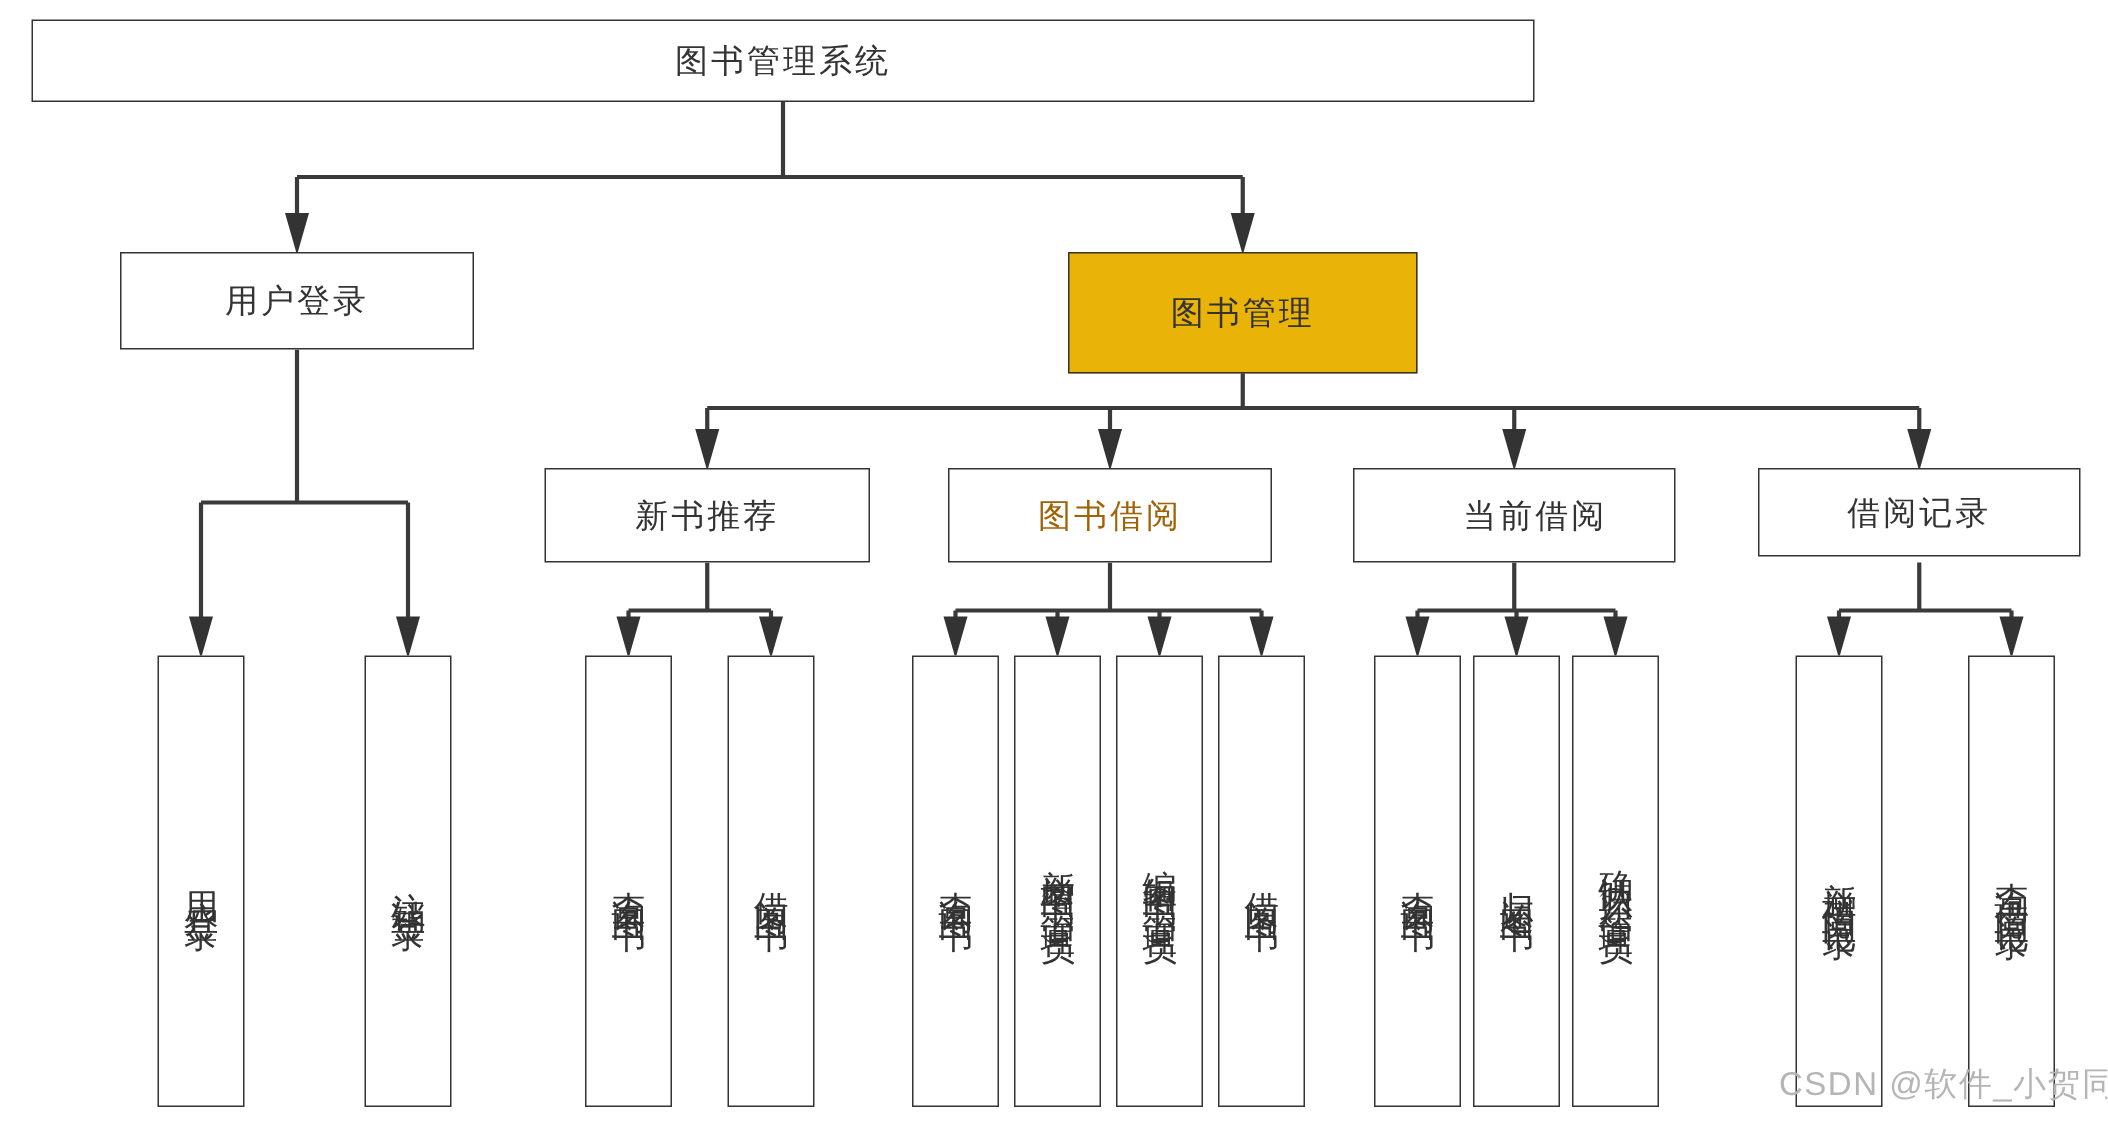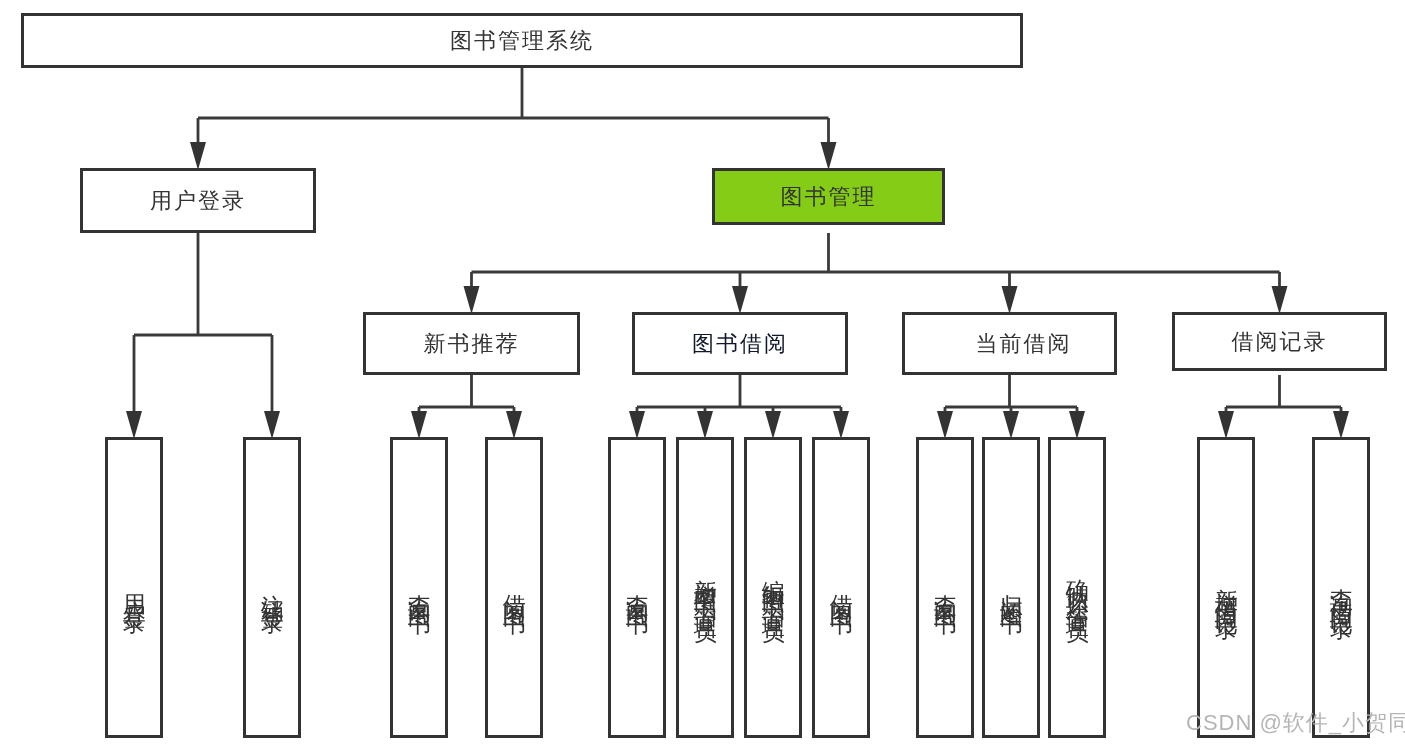--- a/index.html
+++ b/index.html
@@ -13,21 +13,21 @@
   }
   .connector-layer {
     position: absolute;
     left: 0; top: 0;
     width: 1405px; height: 747px;
   }
   .node {
     position: absolute;
     box-sizing: border-box;
     background: #ffffff;
-    border: 3px solid #3b82f6;
+    border: 1px solid #3b82f6;
     display: flex;
     align-items: center;
     justify-content: center;
     color: #333333;
     font-size: 22px;
     font-weight: 500;
     letter-spacing: 2px;
     white-space: nowrap;
   }
   .node.v {
@@ -72,23 +72,23 @@
       <polygon points="833,411 849,411 841,439" fill="#333333"></polygon>
       <polygon points="937,411 953,411 945,439" fill="#333333"></polygon>
       <polygon points="1003,411 1019,411 1011,439" fill="#333333"></polygon>
       <polygon points="1069,411 1085,411 1077,439" fill="#333333"></polygon>
       <polygon points="1218,411 1234,411 1226,439" fill="#333333"></polygon>
       <polygon points="1333,411 1349,411 1341,439" fill="#333333"></polygon>
     </svg>
   <div id="nodes">
       <div class="node" style="left: 21px; top: 13px; width: 1002px; height: 55px; border-color: rgb(51, 51, 51); background: rgb(255, 255, 255); color: rgb(51, 51, 51);">图书管理系统</div>
       <div class="node" style="left: 80px; top: 168px; width: 236px; height: 65px; border-color: rgb(51, 51, 51); background: rgb(255, 255, 255); color: rgb(51, 51, 51);">用户登录</div>
-      <div class="node" style="left: 712px; top: 168px; width: 233px; height: 57px; border-color: rgb(51, 51, 51); background: #84cc16; color: rgb(51, 51, 51);">图书管理</div>
+      <div class="node" style="left: 712px; top: 168px; width: 233px; height: 81px; border-color: rgb(51, 51, 51); background: #eab308; color: rgb(51, 51, 51);">图书管理</div>
       <div class="node" style="left: 363px; top: 312px; width: 217px; height: 63px; border-color: rgb(51, 51, 51); background: rgb(255, 255, 255); color: rgb(51, 51, 51);">新书推荐</div>
-      <div class="node" style="left: 632px; top: 312px; width: 216px; height: 63px; border-color: rgb(51, 51, 51); background: rgb(255, 255, 255); color: #0f172a;">图书借阅</div>
+      <div class="node" style="left: 632px; top: 312px; width: 216px; height: 63px; border-color: rgb(51, 51, 51); background: rgb(255, 255, 255); color: #a16207;">图书借阅</div>
       <div class="node" style="left: 902px; top: 312px; width: 215px; height: 63px; border-color: rgb(51, 51, 51); background: rgb(255, 255, 255); color: rgb(51, 51, 51); padding-left: 28px;">当前借阅</div>
       <div class="node" style="left: 1172px; top: 312px; width: 215px; height: 59px; border-color: rgb(51, 51, 51); background: rgb(255, 255, 255); color: rgb(51, 51, 51);">借阅记录</div>
       <div class="node v" style="left: 105px; top: 437px; width: 58px; height: 301px; border-color: rgb(51, 51, 51); background: rgb(255, 255, 255); color: rgb(51, 51, 51);">用户登录</div>
       <div class="node v" style="left: 243px; top: 437px; width: 58px; height: 301px; border-color: rgb(51, 51, 51); background: rgb(255, 255, 255); color: rgb(51, 51, 51);">注销登录</div>
       <div class="node v" style="left: 390px; top: 437px; width: 58px; height: 301px; border-color: rgb(51, 51, 51); background: rgb(255, 255, 255); color: rgb(51, 51, 51);">查询图书</div>
       <div class="node v" style="left: 485px; top: 437px; width: 58px; height: 301px; border-color: rgb(51, 51, 51); background: rgb(255, 255, 255); color: rgb(51, 51, 51);">借阅图书</div>
       <div class="node v" style="left: 608px; top: 437px; width: 58px; height: 301px; border-color: rgb(51, 51, 51); background: rgb(255, 255, 255); color: rgb(51, 51, 51);">查询图书</div>
       <div class="node v" style="left: 676px; top: 437px; width: 58px; height: 301px; border-color: rgb(51, 51, 51); background: rgb(255, 255, 255); color: rgb(51, 51, 51);">新增图书（管理员）</div>
       <div class="node v" style="left: 744px; top: 437px; width: 58px; height: 301px; border-color: rgb(51, 51, 51); background: rgb(255, 255, 255); color: rgb(51, 51, 51);">编辑图书（管理员）</div>
       <div class="node v" style="left: 812px; top: 437px; width: 58px; height: 301px; border-color: rgb(51, 51, 51); background: rgb(255, 255, 255); color: rgb(51, 51, 51);">借阅图书</div>

